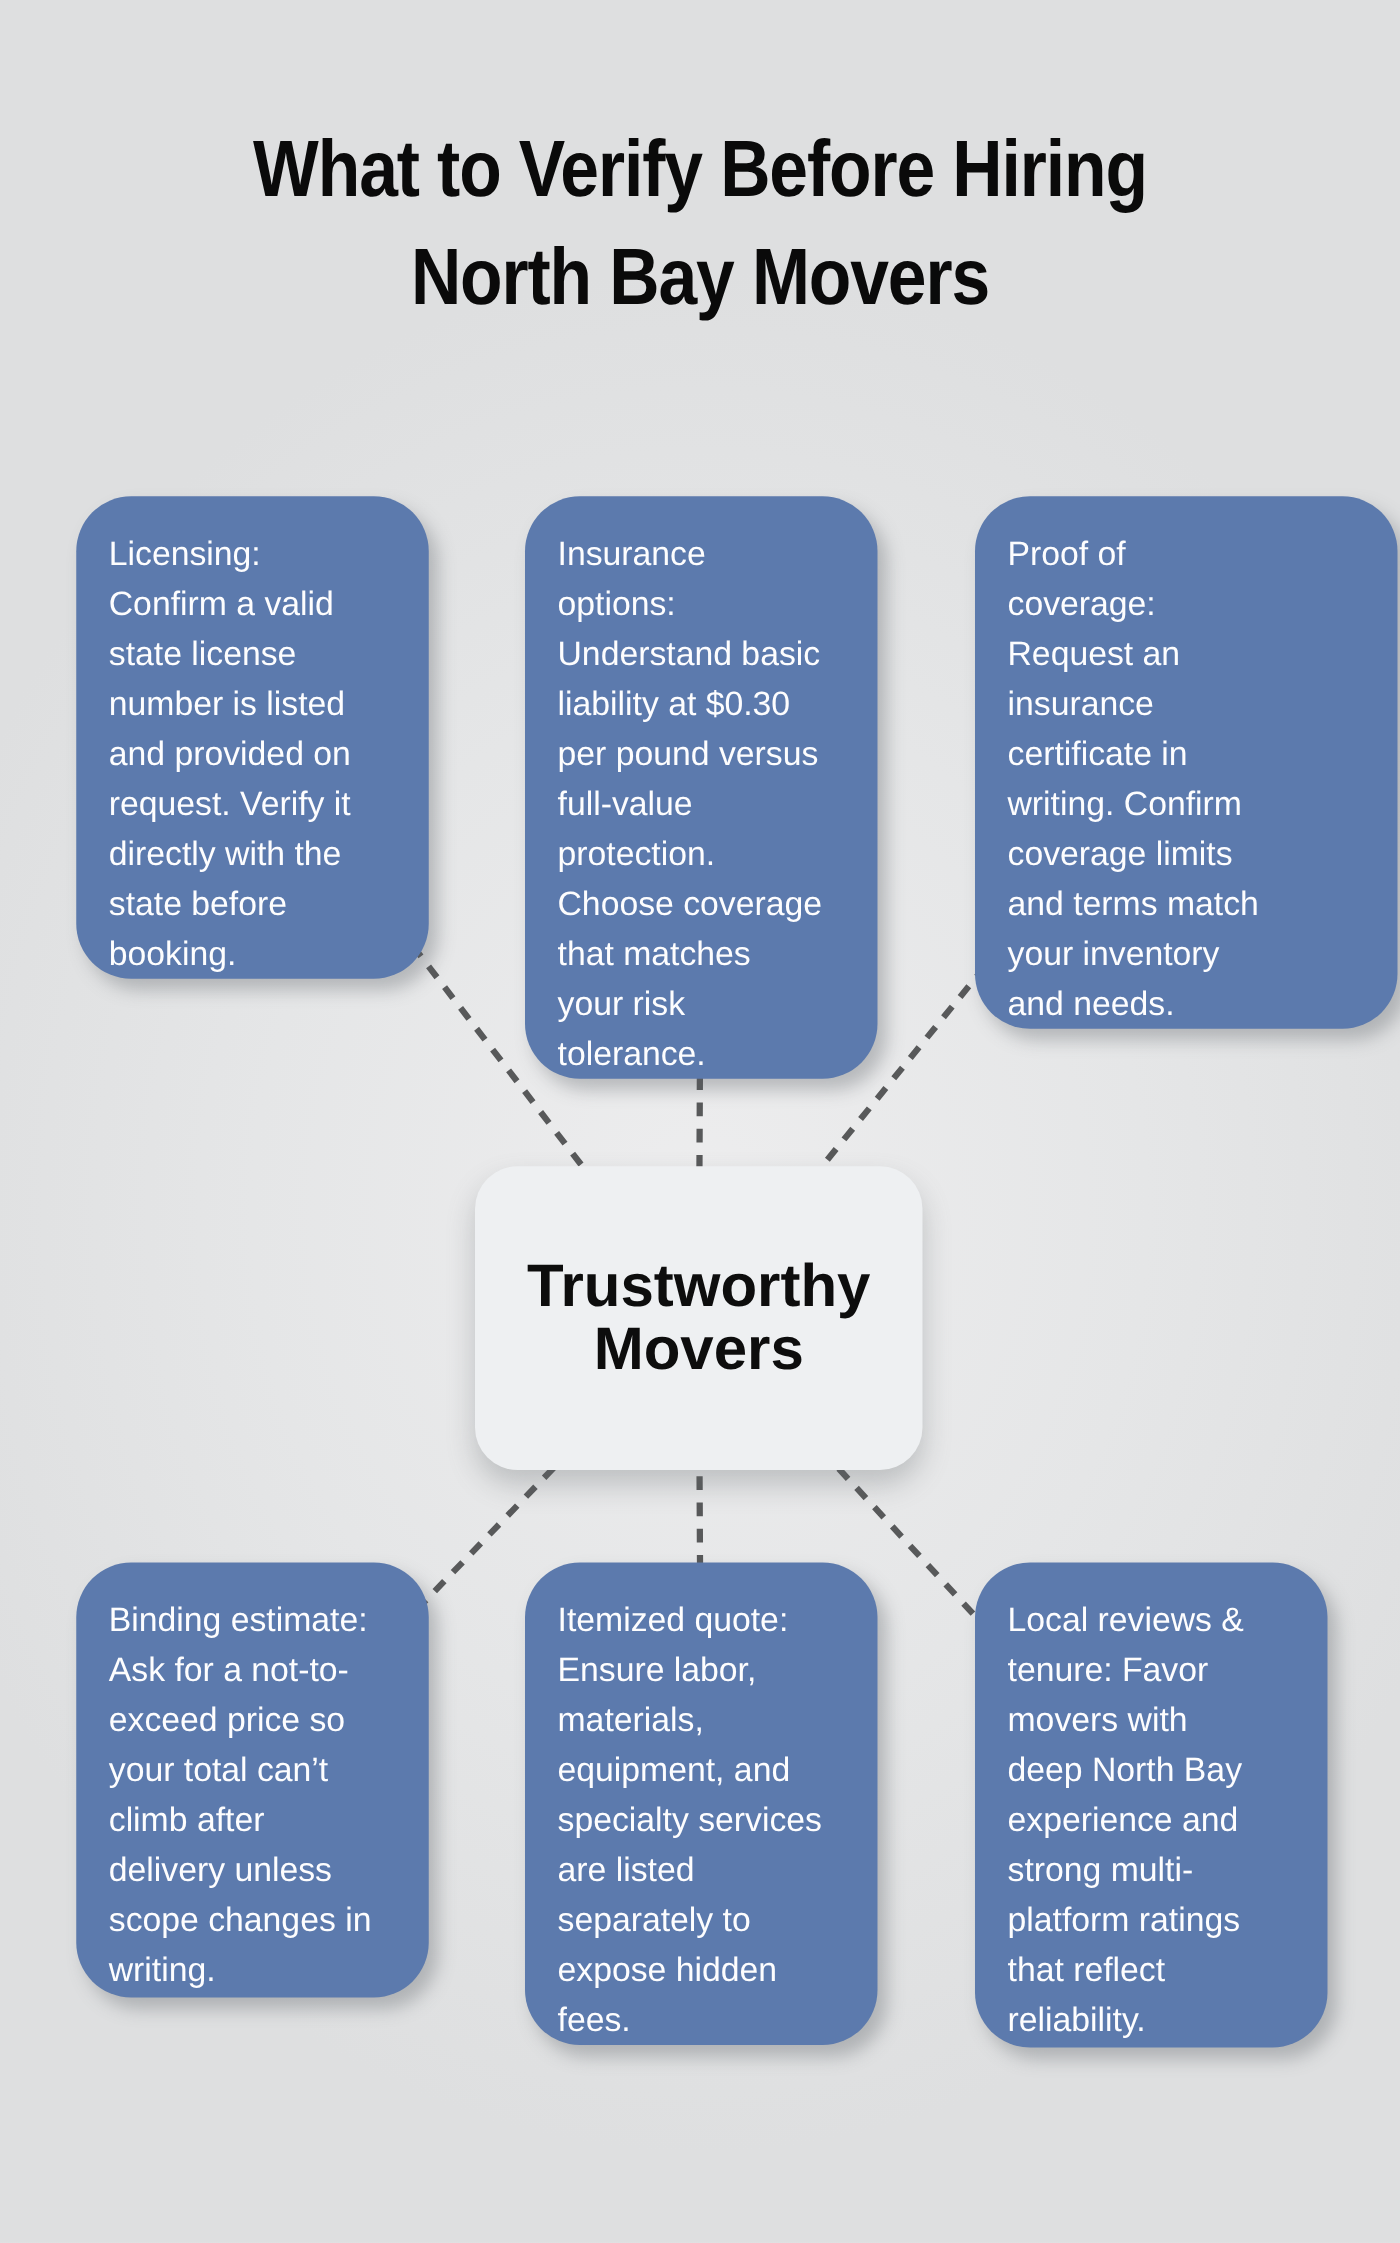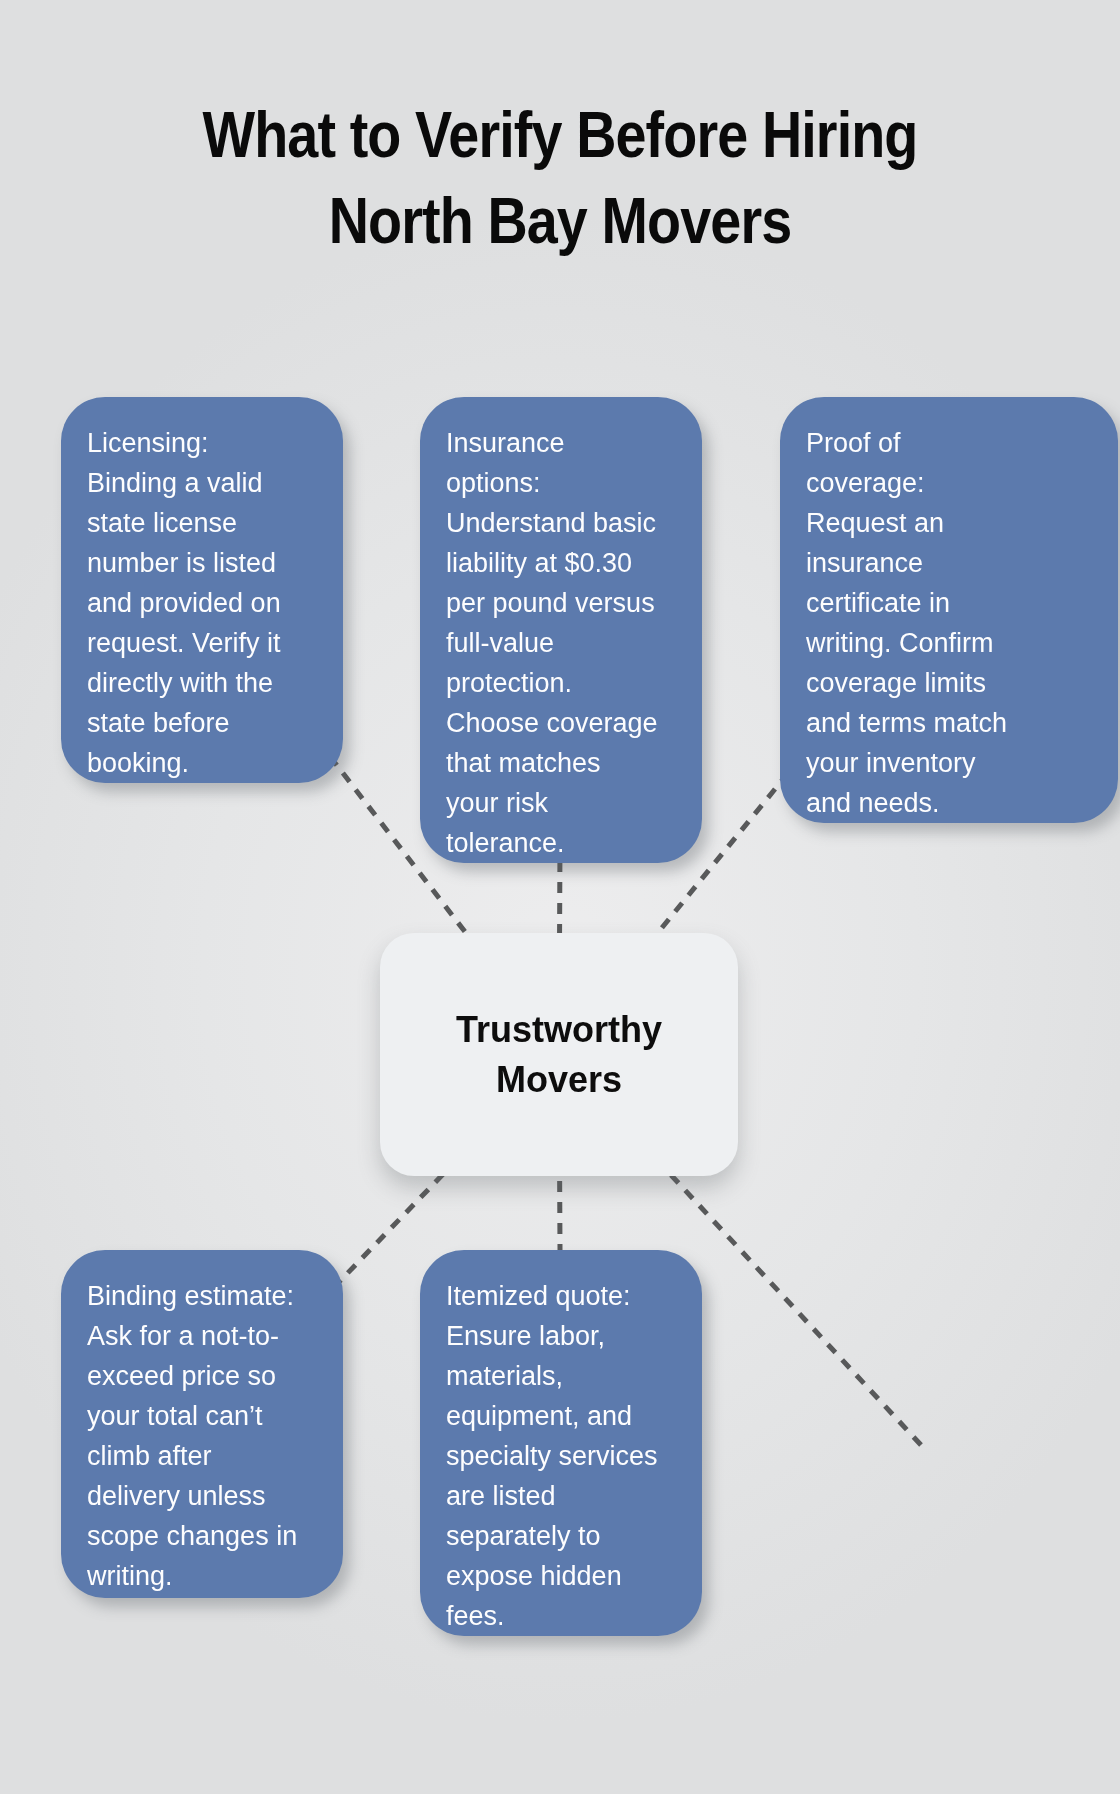--- a/index.html
+++ b/index.html
@@ -62,21 +62,21 @@
   .node-6{left:780px;top:1250px;width:282px;height:388px;}
   .center-node{
     position:absolute;left:380px;top:933px;width:358px;height:243px;
     background:var(--center-bg);
     border-radius:34px;
     box-shadow:0 12px 22px rgba(100,105,110,0.32);
     display:flex;align-items:center;justify-content:center;
     z-index:3;
   }
   .center-node p{
-    font-size:36px;line-height:50px;font-weight:700;
+    font-size:48px;line-height:50px;font-weight:700;
     color:var(--center-text);
     text-align:center;
     white-space:pre-line;
   }
 </style>
 </head>
 <body>
 
 <div class="canvas">
 
@@ -86,21 +86,21 @@
     <line x1="921" y1="610" x2="559" y2="1054"></line>
     <line x1="202" y1="1424" x2="559" y2="1054"></line>
     <line x1="561" y1="1444" x2="559" y2="1054"></line>
     <line x1="921" y1="1445" x2="559" y2="1054"></line>
   </svg>
 
   <h1 class="title"><span>What to Verify Before Hiring</span><br><span>North Bay Movers</span></h1>
 
   <div class="node node-1">
     <p>Licensing:
-Binding a valid
+Confirm a valid
 state license
 number is listed
 and provided on
 request. Verify it
 directly with the
 state before
 booking.</p>
   </div>
 
   <div class="node node-2">
@@ -151,14 +151,25 @@
     <p>Binding estimate:
 Ask for a not-to-
 exceed price so
 your total can’t
 climb after
 delivery unless
 scope changes in
 writing.</p>
   </div>
 
+  <div class="node node-6">
+    <p>Local reviews &amp;
+tenure: Favor
+movers with
+deep North Bay
+experience and
+strong multi-
+platform ratings
+that reflect
+reliability.</p>
+  </div>
 
 </div>
 
 </body></html>

